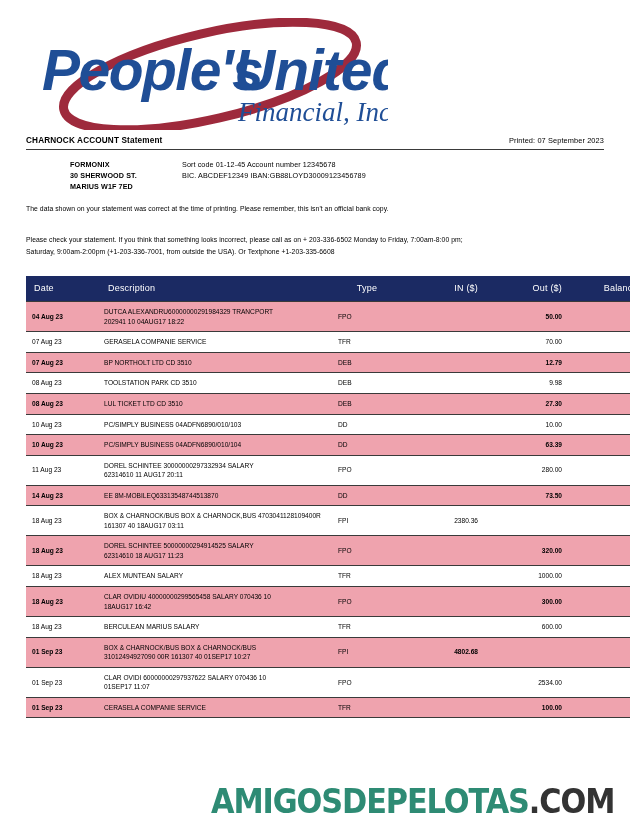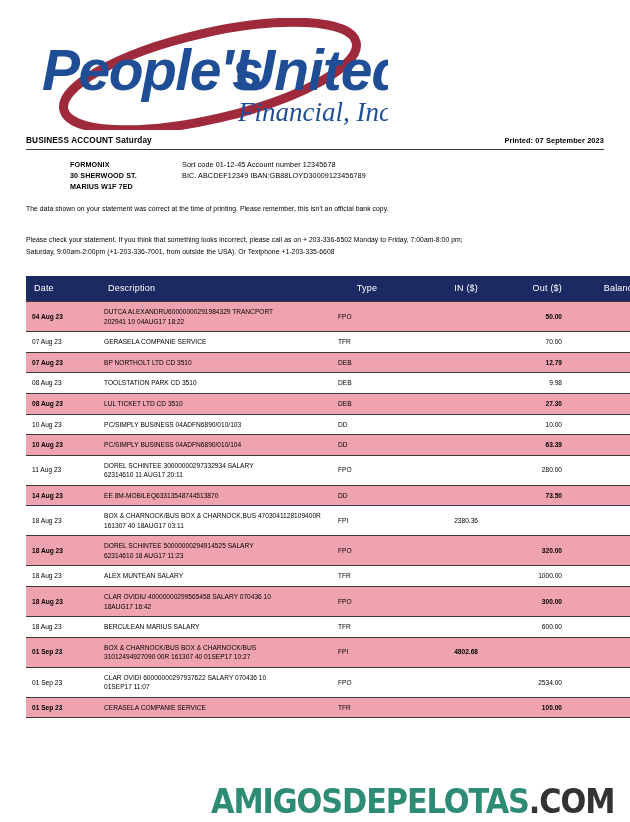--- a/index.html
+++ b/index.html
@@ -39,21 +39,21 @@
   .stmt-head {
     display: flex;
     justify-content: space-between;
     align-items: flex-end;
     font-size: 8.2px;
     font-weight: bold;
     letter-spacing: .15px;
     padding-bottom: 4px;
   }
   .stmt-head .printed {
-    font-weight: bold;
+    font-weight: normal;
     font-size: 7.4px;
     letter-spacing: .1px;
   }
   .rule {
     border-bottom: 1px solid #3a3a3a;
     height: 0;
     margin-bottom: 9px;
   }
 
   
@@ -157,21 +157,21 @@
 
       <ellipse cx="172" cy="58" rx="150" ry="43" fill="none" stroke="#9e2a3c" stroke-width="9" transform="rotate(-13 172 58)"></ellipse>
 
       <text x="4" y="72" font-family="'Liberation Sans',sans-serif" font-size="57" font-weight="bold" font-style="italic" fill="#1f4e96" letter-spacing="-1.5">People's</text>
       <text x="196" y="72" font-family="'Liberation Sans',sans-serif" font-size="57" font-weight="bold" font-style="italic" fill="#1f4e96" letter-spacing="-1">United</text>
       <text x="200" y="103" font-family="'Liberation Serif',serif" font-size="27" font-style="italic" fill="#1f4e96">Financial, Inc.</text>
     </svg>
   </div>
 
   <div class="stmt-head">
-    <span>BUSINESS ACCOUNT Saturday</span>
+    <span>CHARNOCK ACCOUNT Statement</span>
     <span class="printed">Printed: 07 September 2023</span>
   </div>
   <div class="rule"></div>
 
   <div class="addr-row">
     <div class="addr-col">
       <div>FORMONIX</div>
       <div>30 SHERWOOD ST.</div>
       <div>MARIUS W1F 7ED</div>
     </div>

